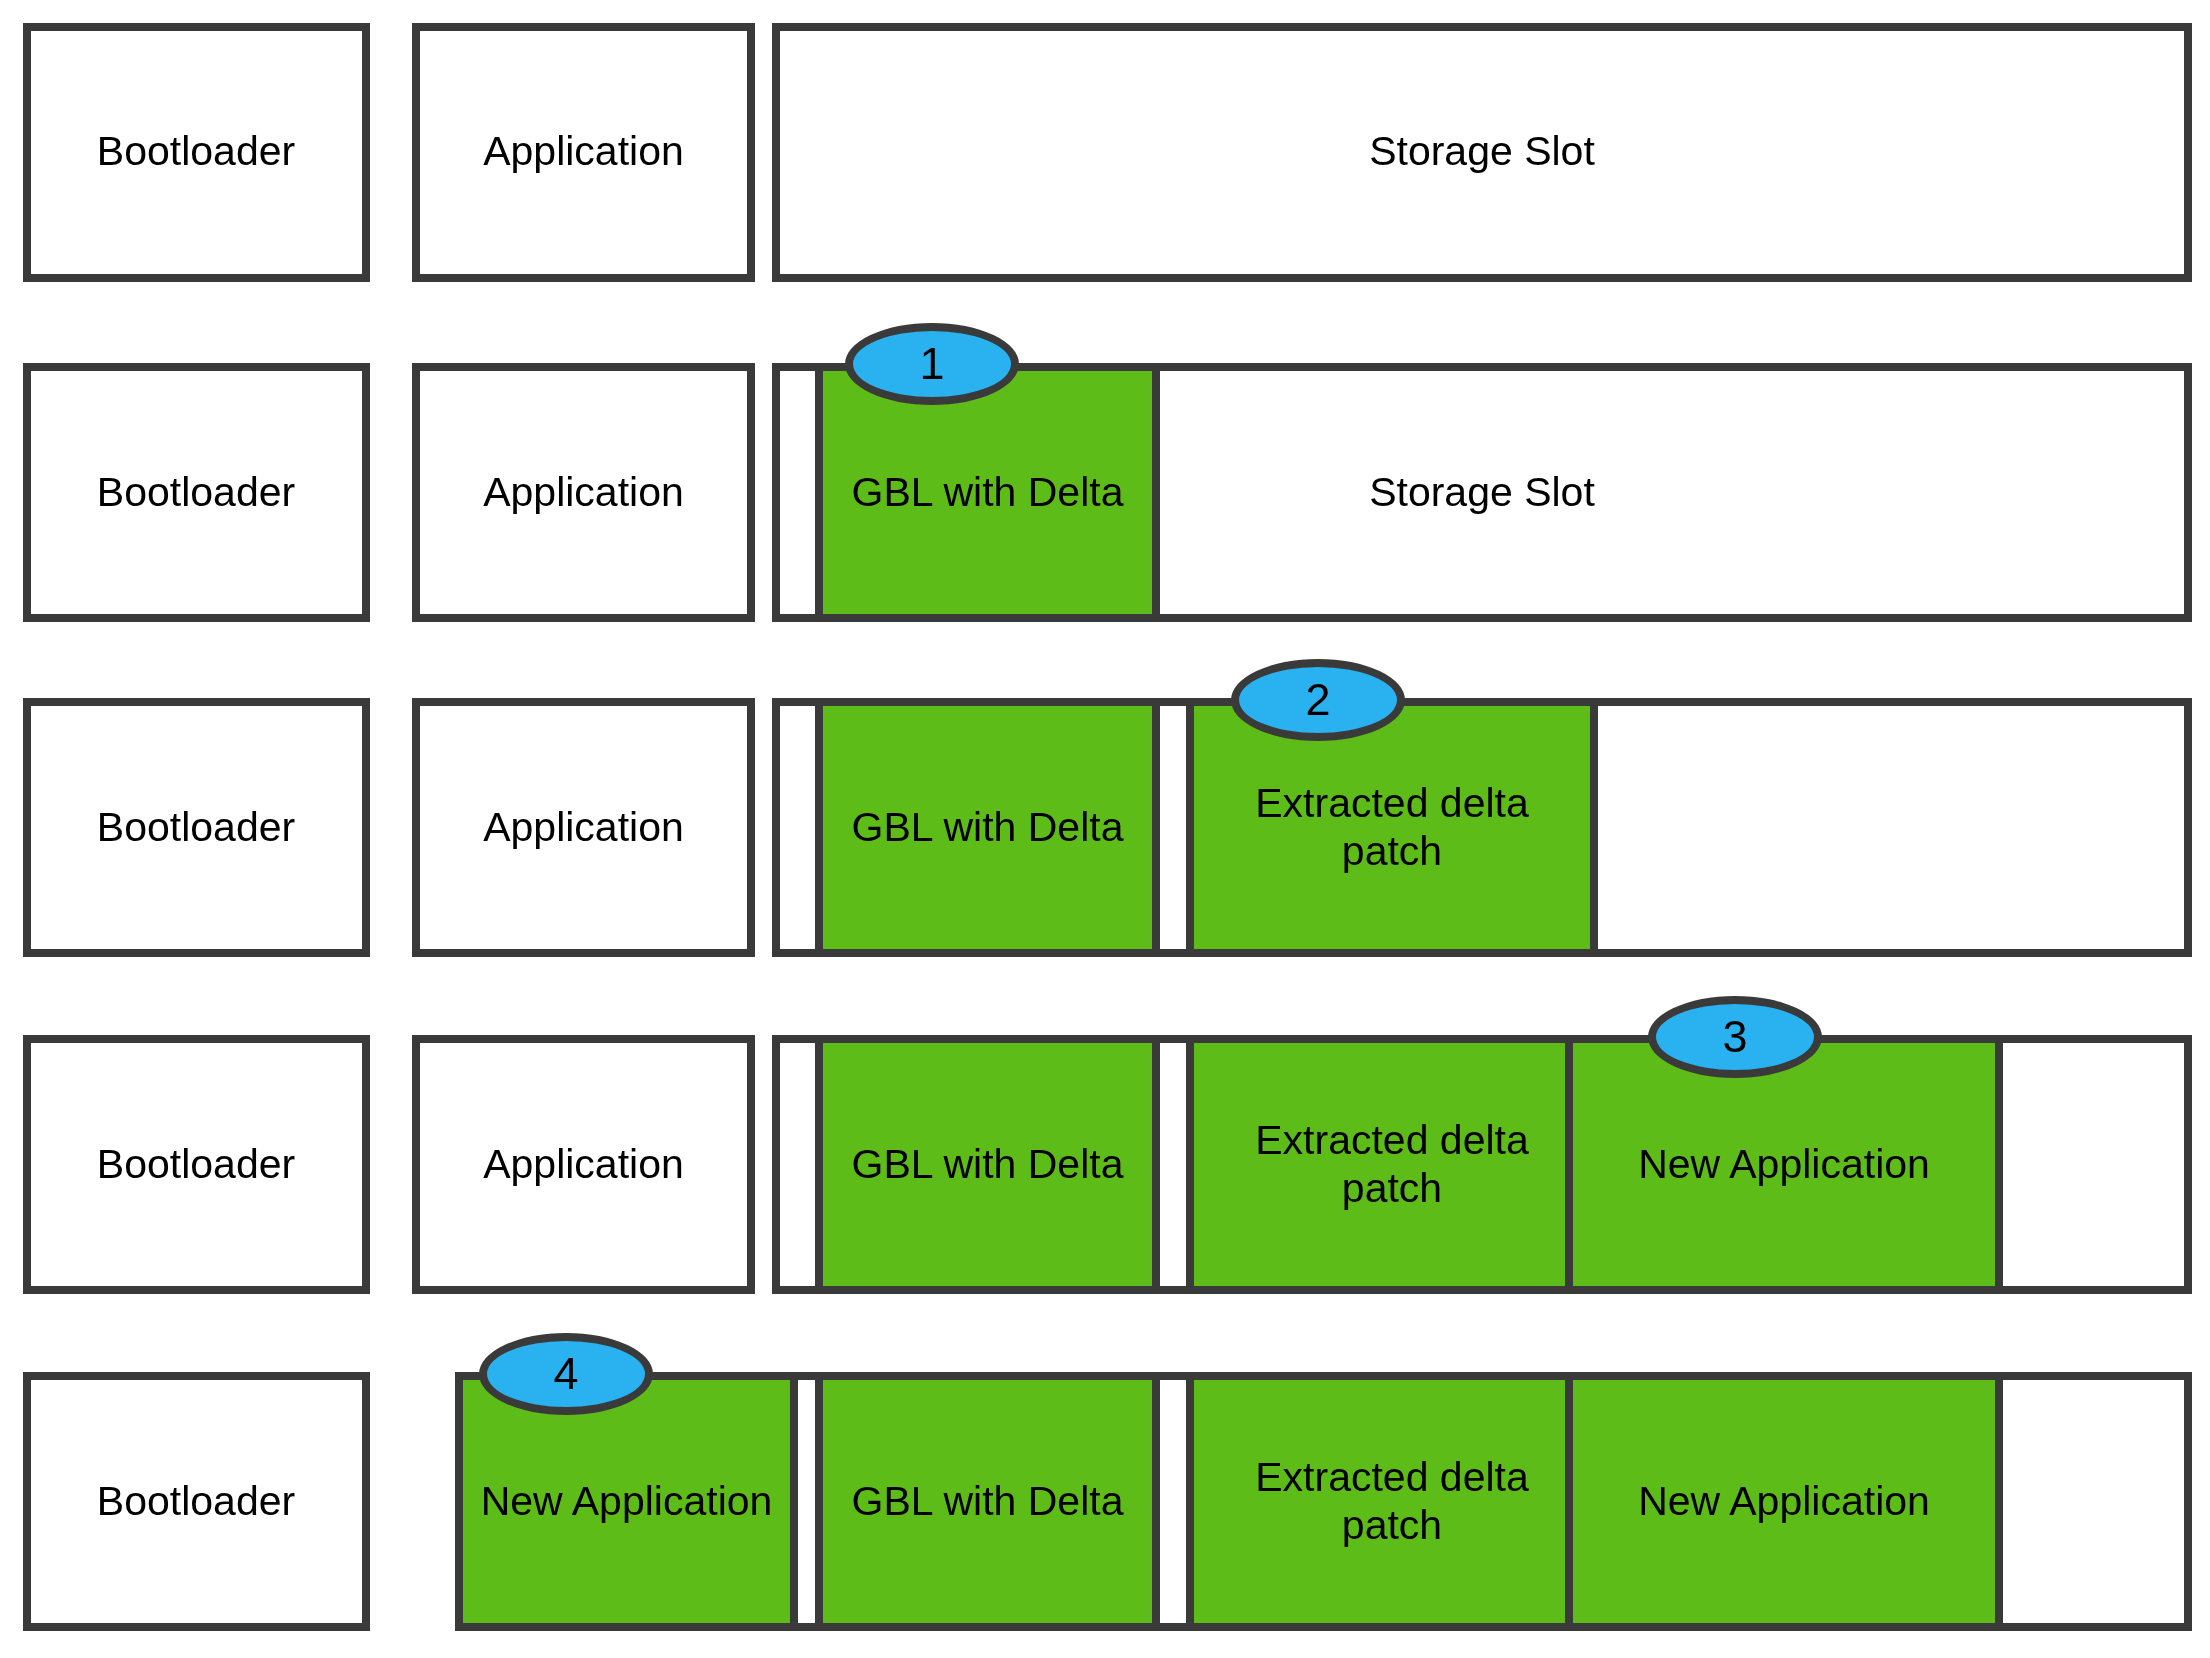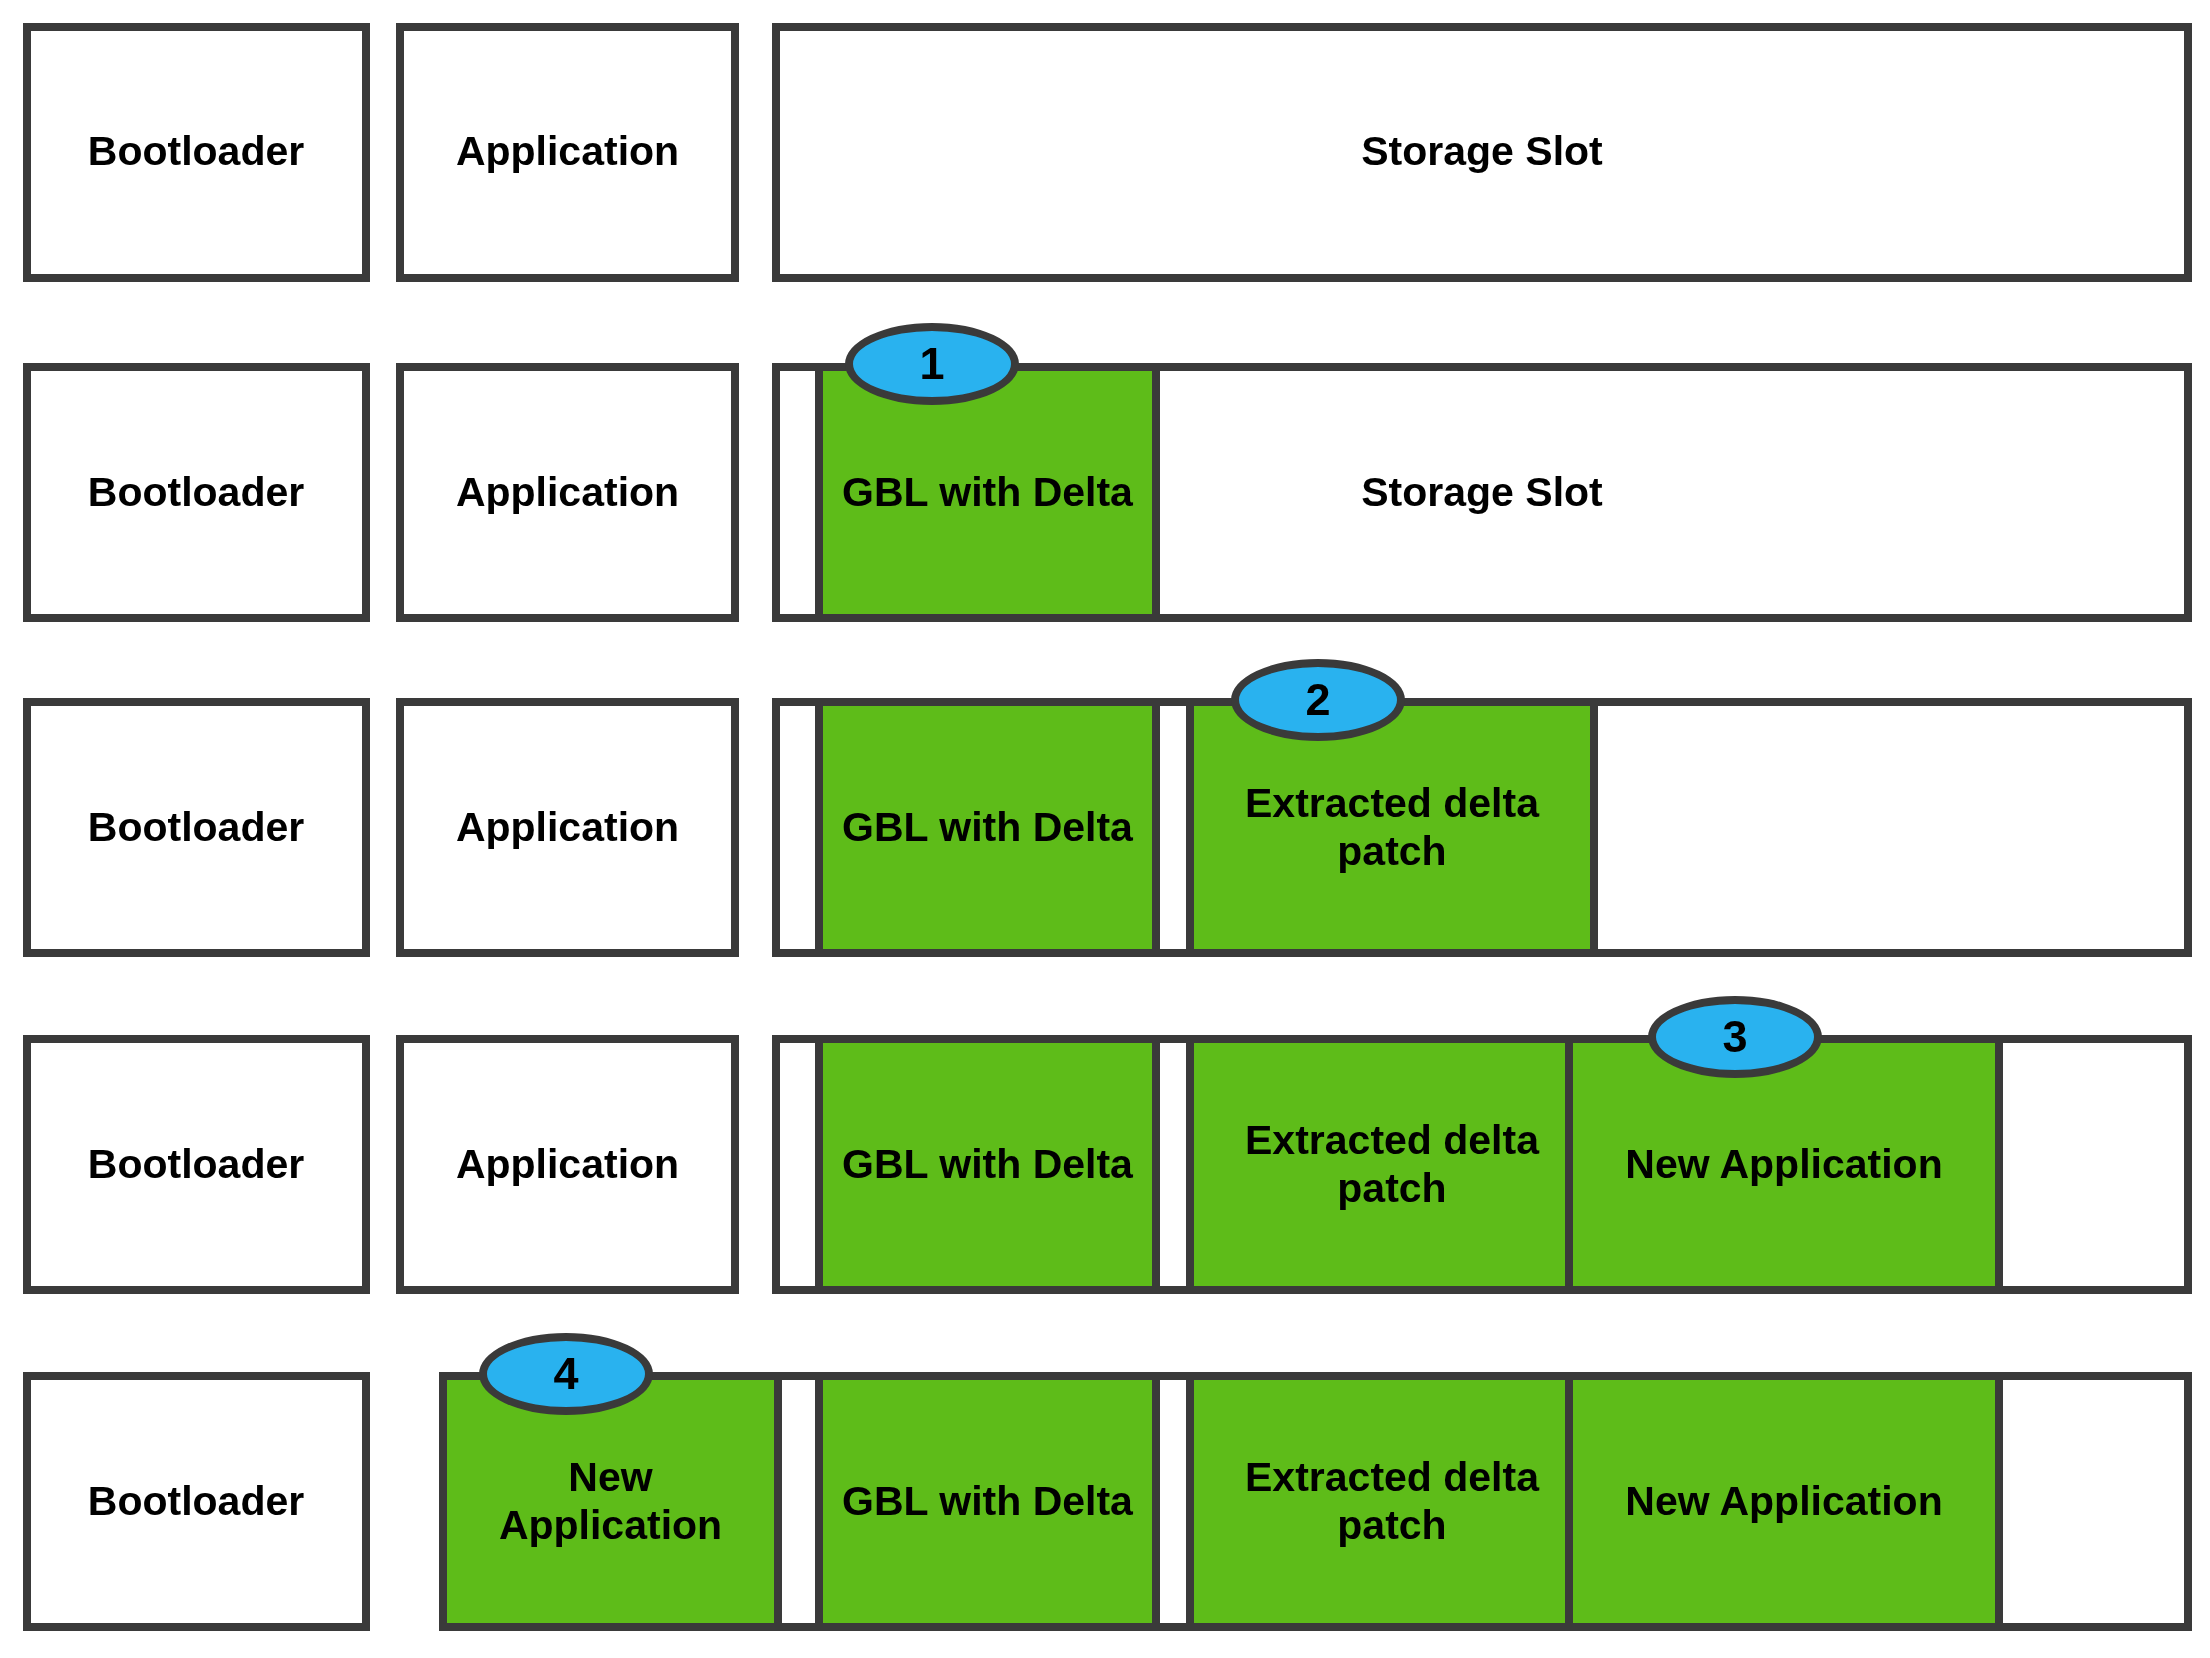--- a/index.html
+++ b/index.html
@@ -2,38 +2,37 @@
 <html style="--green: #5ebc19; --blue: #29b2ef; --border: #3a3a3a;"><head>
 <meta charset="utf-8">
 <style>
   html,body{margin:0;padding:0;background:#fff;}
   .canvas{
     position:relative;
     width:2210px;height:1658px;
     background:#fff;
     font-family:"Liberation Sans", sans-serif;
     overflow:hidden;
-    font-weight:bold;
   }
   .box{
     position:absolute;
     height:259px;
     box-sizing:border-box;
     border:8.8px solid var(--border,#3a3a3a);
     background:#ffffff;
     display:flex;align-items:center;justify-content:center;
     text-align:center;
     font-size:41px;line-height:1.15;color:#000;
     padding:0 7.8px;
   }
   .box.green{background:var(--green,#5ebc19);z-index:2;margin-left:43px;}
   .box.storage{z-index:1;}
   
   .c-boot{left:22.5px;width:347px;}
-  .c-app{left:396px;width:343px;}
+  .c-app{left:412px;width:343px;}
   .c-storage{left:772px;width:1420px;}
   .c-gbl{left:772px;width:345px;}
   .c-ext{left:1143px;width:412px;}
   .c-new{left:1522px;width:438px;}
   
   .r1{top:22.5px;} .r2{top:363px;} .r3{top:698px;} .r4{top:1035px;} .r5{top:1372px;}
   
   .badge{
     position:absolute;
     width:174px;height:82px;

